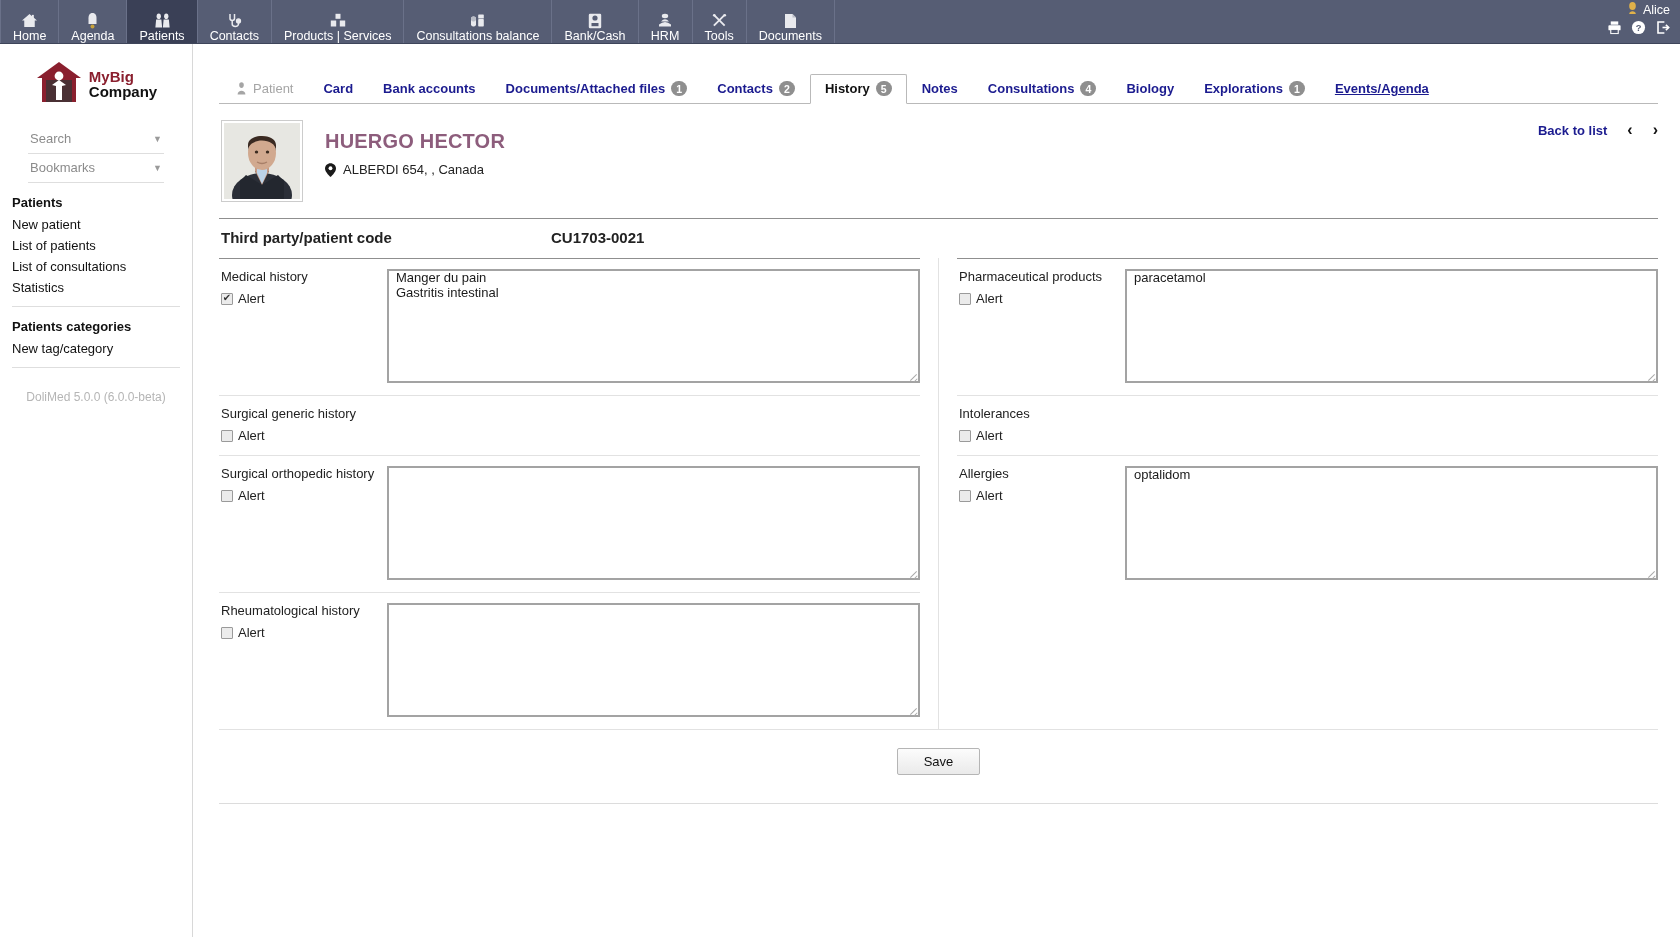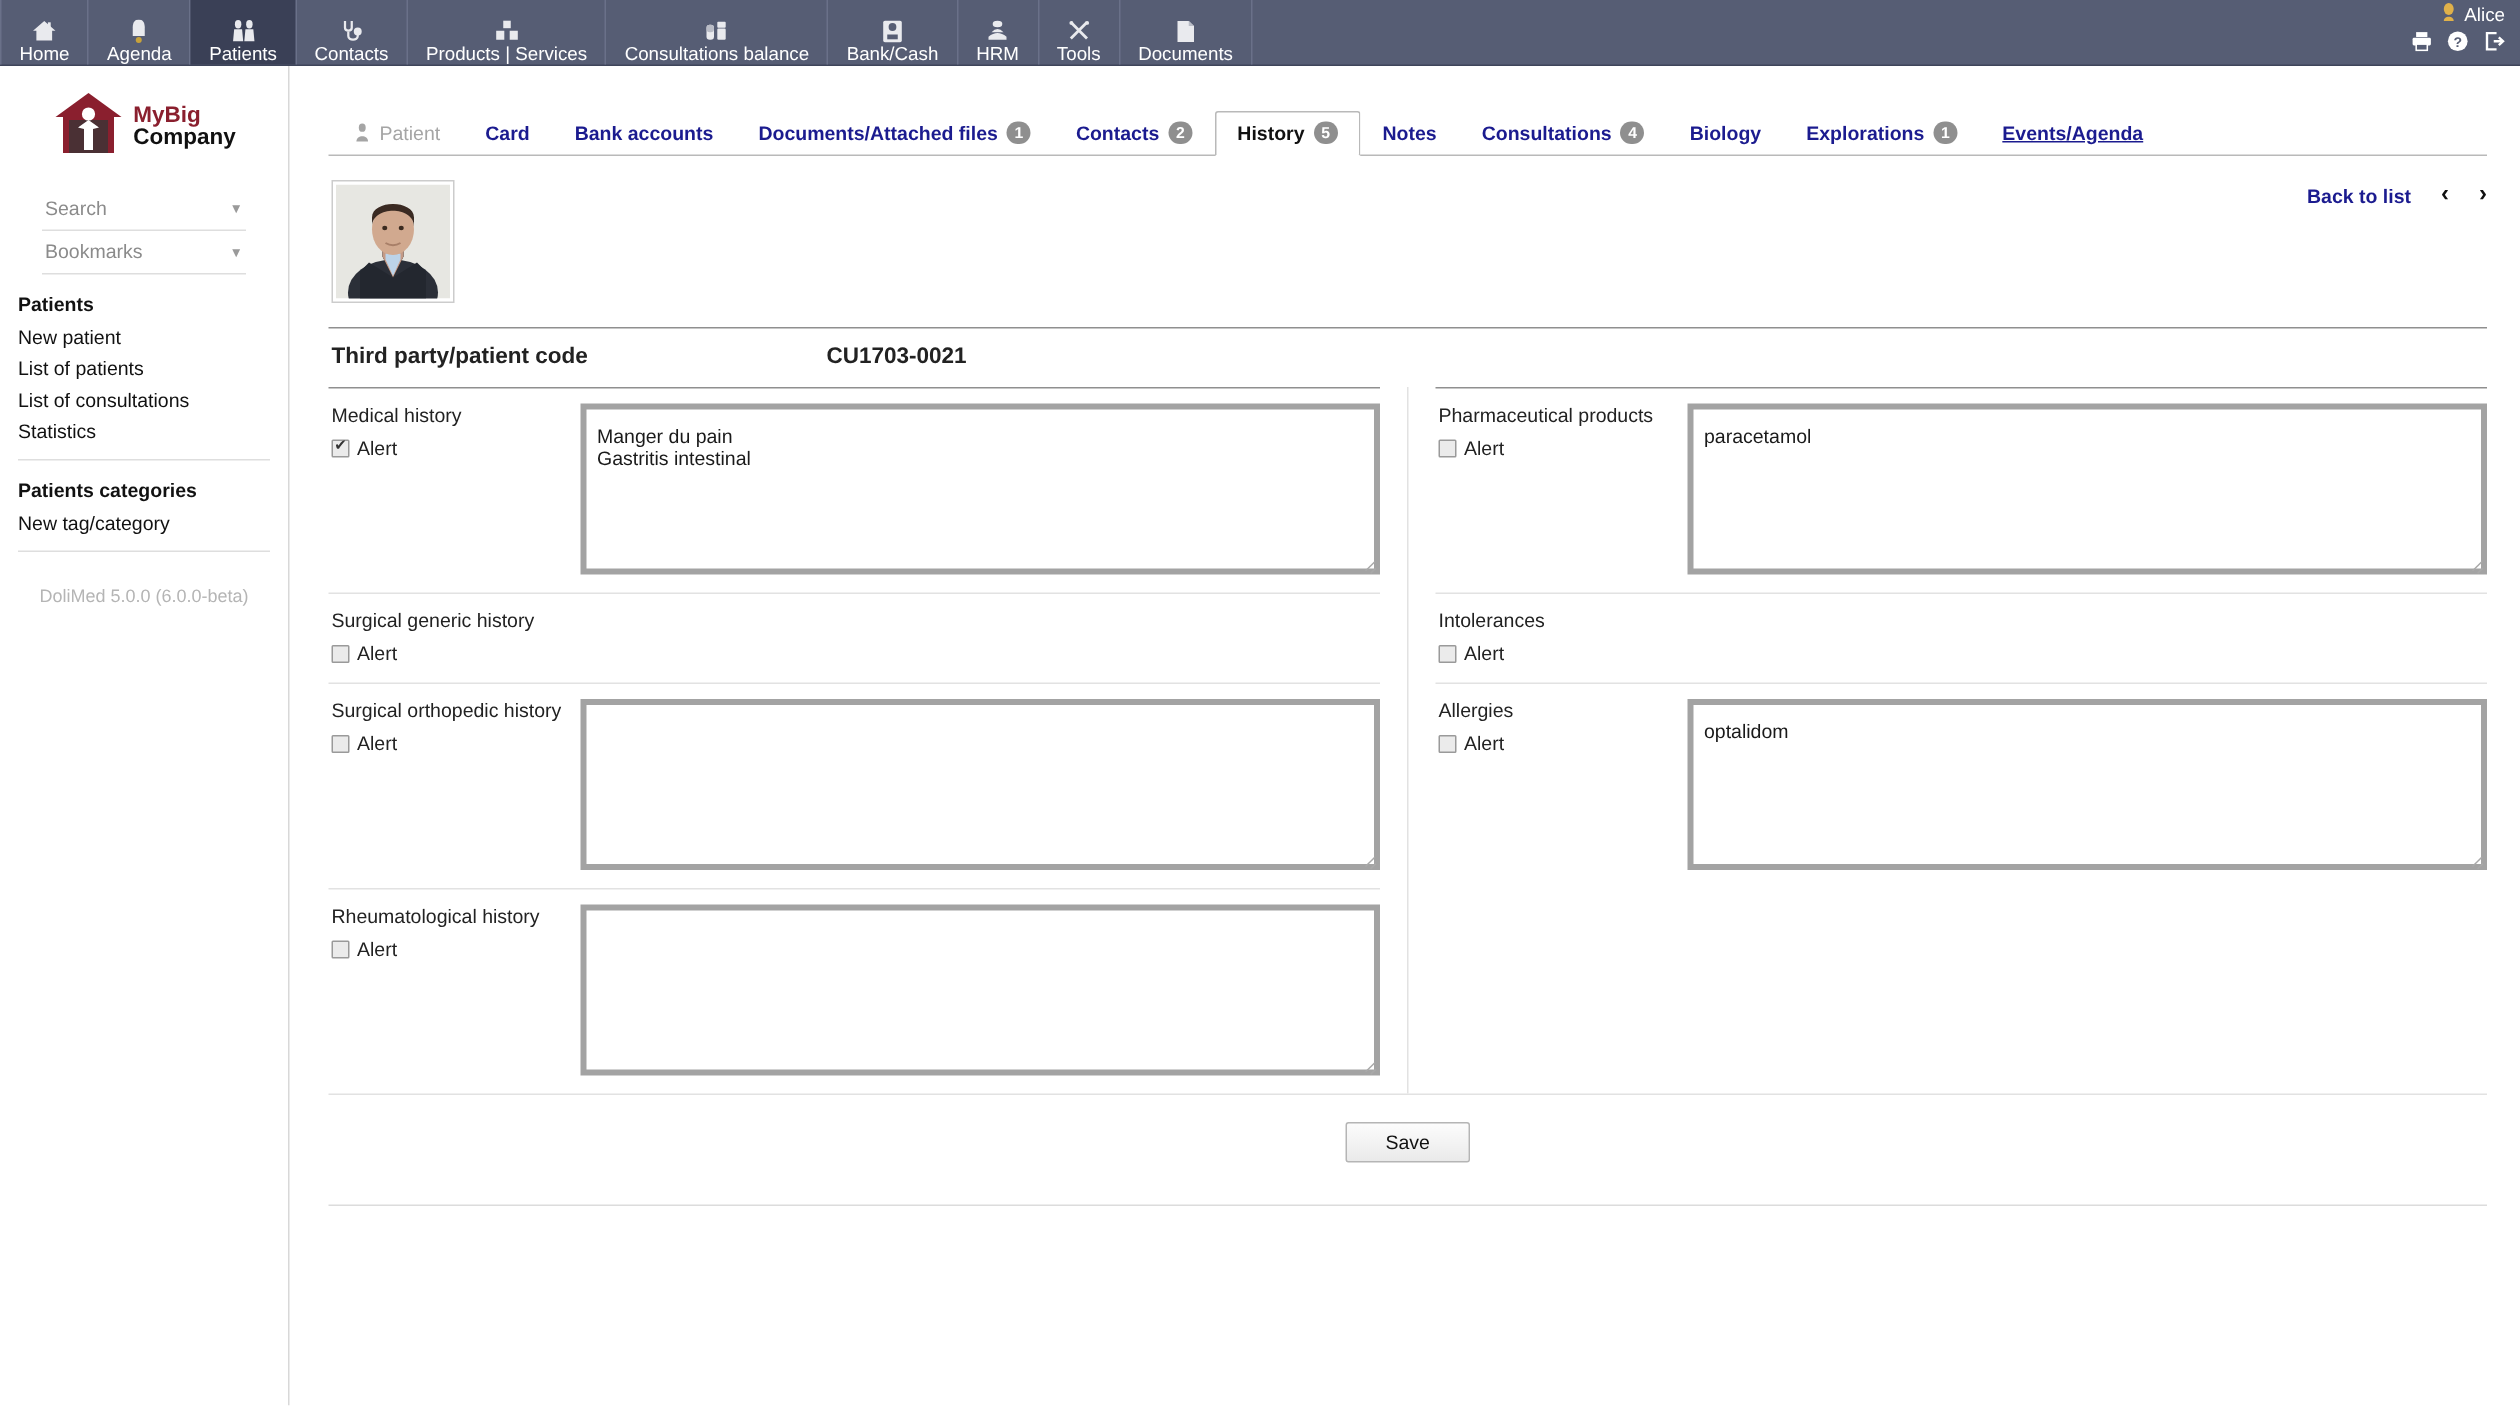--- a/index.html
+++ b/index.html
@@ -212,23 +212,23 @@
     cursor: pointer; flex: 0 0 auto;
   }
   .cbx.checked::after {
     content: "✔"; font-size: 10px; color: #333; line-height: 1;
     margin-top: -1px;
   }
   .alert-label { font-size: 13px; color: #222; cursor: pointer; }
   .ta {
     flex: 1;
     height: 114px;
-    border: 4px solid #a3a3a3;
+    border: 2px solid #a3a3a3;
     background: #ffffff;
-    padding: 11px 7px;
+    padding: 0 7px;
     font-family: "Liberation Sans", sans-serif;
     font-size: 13px;
     color: #1a1a1a;
     line-height: 14.5px;
     resize: none;
     outline: none;
     overflow: hidden;
     white-space: pre-wrap;
     position: relative;
   }
@@ -508,20 +508,32 @@
           <path d="M31 48 L38 62 L45 48 L45 41 L31 41 Z" fill="#cfa徐"></path>
           <path d="M31 48 L38 62 L45 48 L45 41 L31 41 Z" fill="#c49a86"></path>
           <path d="M33 50 L38 61 L43 50 L43 46 L33 46 Z" fill="#bcd3e8"></path>
           <ellipse cx="38" cy="30" rx="14" ry="17" fill="#d1a98f"></ellipse>
           <path d="M24 28 C24 14 52 14 52 28 L52 22 C52 10 24 10 24 22 Z" fill="#3a2a22"></path>
           <ellipse cx="32.5" cy="29" rx="1.7" ry="1.5" fill="#3b2b20"></ellipse>
           <ellipse cx="43.5" cy="29" rx="1.7" ry="1.5" fill="#3b2b20"></ellipse>
           <path d="M33 39 Q38 42 43 39" stroke="#a87f68" stroke-width="1.3" fill="none"></path>
         </svg>
       </div>
+      <div id="patient-id">
+        <div id="patient-name">HUERGO HECTOR</div>
+        <div id="patient-address">
+          <span id="pin-icon">
+            <svg width="11" height="14" viewBox="0 0 12 15">
+                <path d="M6 0 C2.7 0 0 2.6 0 5.8 C0 10 6 15 6 15 C6 15 12 10 12 5.8 C12 2.6 9.3 0 6 0 Z" fill="#1a1a1a"></path>
+                <circle cx="6" cy="5.6" r="2.1" fill="#ffffff"></circle>
+              </svg>
+          </span>
+          <span>ALBERDI 654, , Canada</span>
+        </div>
+      </div>
       <div id="header-actions">
         <a id="back-to-list">Back to list</a>
         <span class="nav-arrow">‹</span>
         <span class="nav-arrow">›</span>
       </div>
     </div>
 
     <div id="header-rule"></div>
 
     <div id="code-row">

